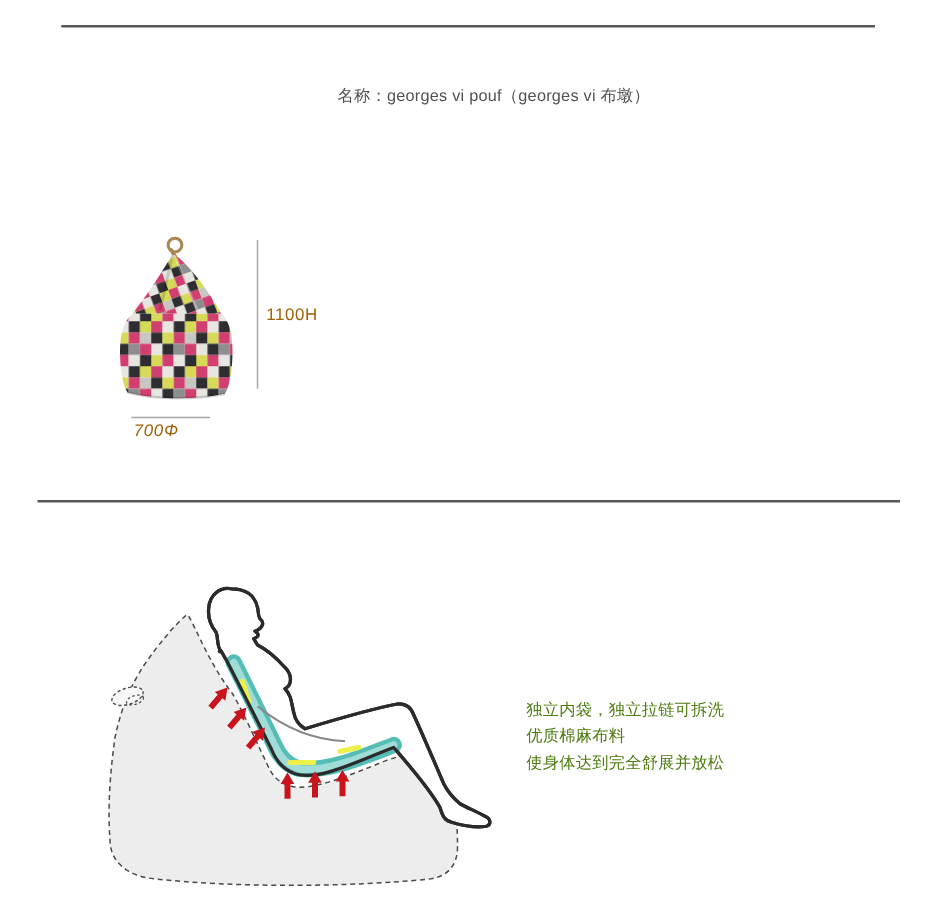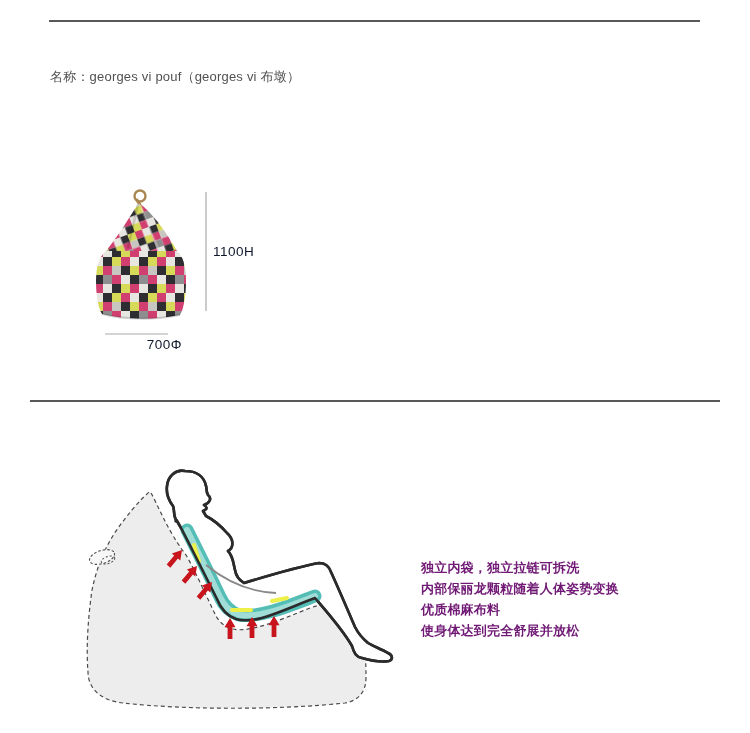--- a/index.html
+++ b/index.html
@@ -3,30 +3,30 @@
 <meta charset="utf-8">
 <style>
   html,body{margin:0;padding:0;background:#fff;}
   .page{
     position:relative;width:750px;height:733px;background:#ffffff;overflow:hidden;
     font-family:"Liberation Sans","DejaVu Sans",sans-serif;
   }
   .divider{position:absolute;height:2px;background:#58585a;}
   .divider-top{left:49px;top:20px;width:651px;}
   .divider-mid{left:30px;top:400px;width:690px;}
-  .info{position:absolute;left:50px;top:66px;width:690px;}
+  .info{position:absolute;left:50px;top:66px;width:690px;text-align:center;}
   .info p{margin:0;height:21px;line-height:21px;font-size:13px;color:#515151;white-space:nowrap;letter-spacing:.2px;}
   .figure{position:absolute;left:85px;top:185px;width:320px;height:175px;}
   .figure svg{position:absolute;left:0;top:0;}
-  .dim-label{position:absolute;font-size:13.5px;color:#0f172a;letter-spacing:.5px;}
+  .dim-label{position:absolute;font-size:13.5px;color:#a16207;letter-spacing:.5px;}
   .dim-h{left:213px;top:244px;}
-  .dim-d{left:120px;top:337px;width:62px;text-align:right;}
+  .dim-d{left:94px;top:337px;width:62px;text-align:center;font-style:italic;}
   .illus{position:absolute;left:75px;top:450px;width:340px;height:262px;}
   .features{position:absolute;left:421px;top:557px;width:300px;}
-  .features p{margin:0;height:21px;line-height:21px;font-size:13px;color:#701a75;white-space:nowrap;letter-spacing:.2px;font-weight:bold;}
+  .features p{margin:0;height:21px;line-height:21px;font-size:13px;color:#4d7c0f;white-space:nowrap;letter-spacing:.2px;}
 </style>
 </head>
 <body>
 
 <div class="page">
 
   <div class="divider divider-top"></div>
 
   <div class="info">
     <p>名称：georges vi pouf（georges vi 布墩）</p>
@@ -106,18 +106,17 @@
         <use href="#arrowShape" transform="translate(137,132) rotate(40)"></use>
         <use href="#arrowShape" transform="translate(155,168)"></use>
         <use href="#arrowShape" transform="translate(177,167)"></use>
         <use href="#arrowShape" transform="translate(199,166)"></use>
       </g>
     </svg>
   </div>
 
   <div class="features">
     <p>独立内袋，独立拉链可拆洗</p>
-    <p>内部保丽龙颗粒随着人体姿势变换</p>
     <p>优质棉麻布料</p>
     <p>使身体达到完全舒展并放松</p>
   </div>
 
 </div>
 
 </body></html>

